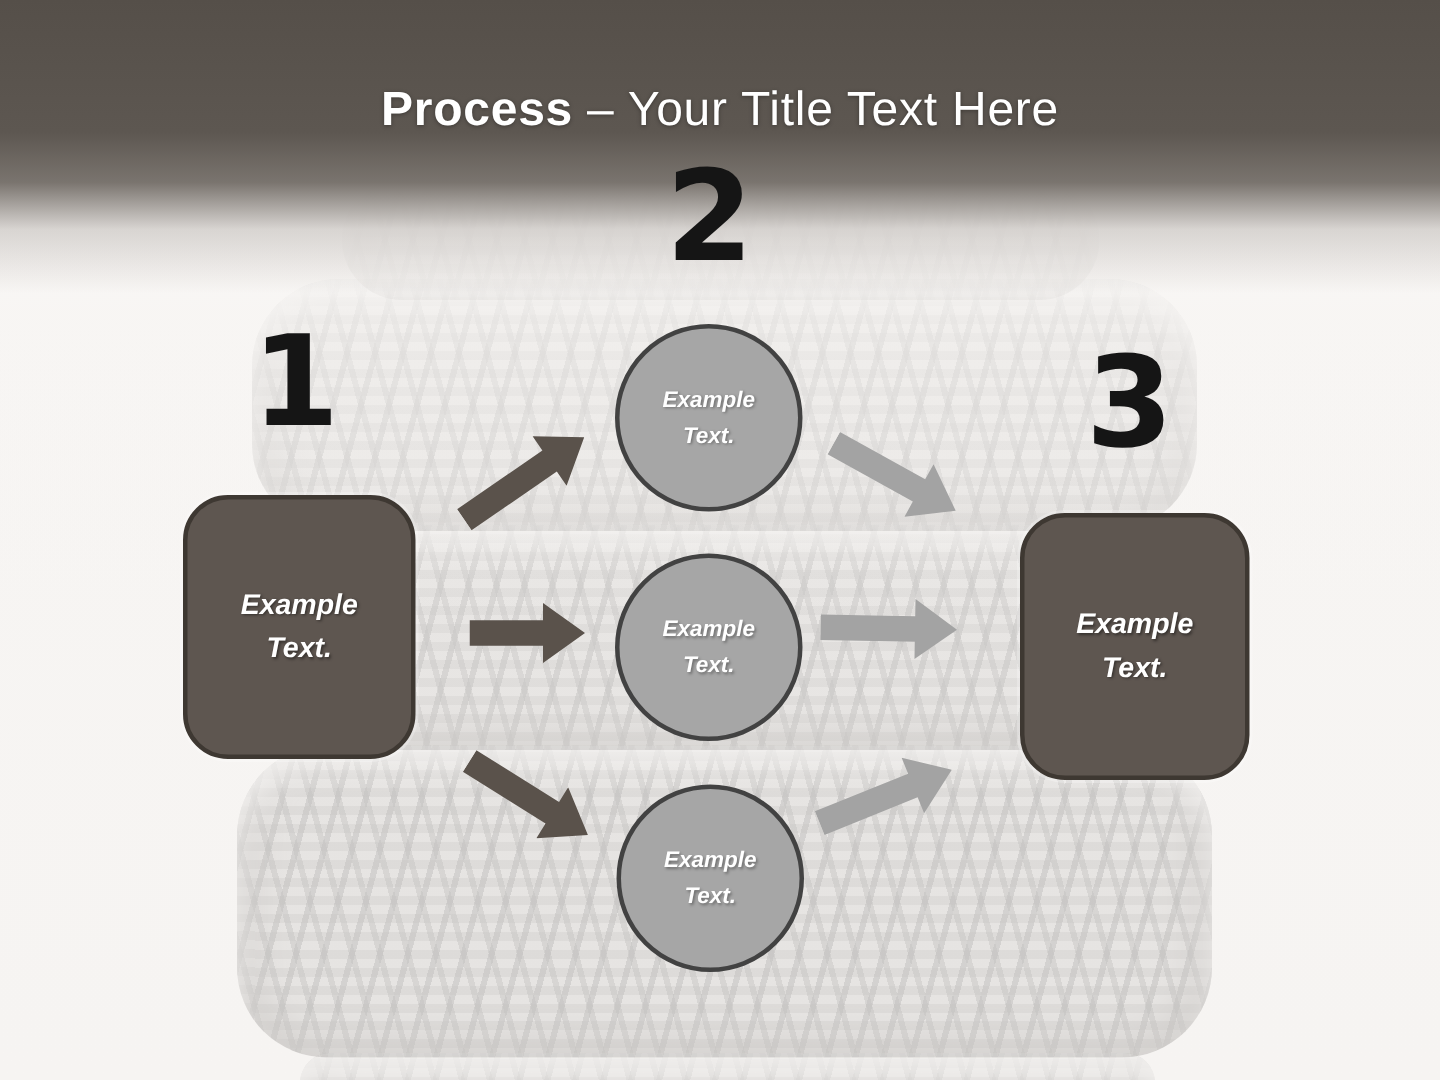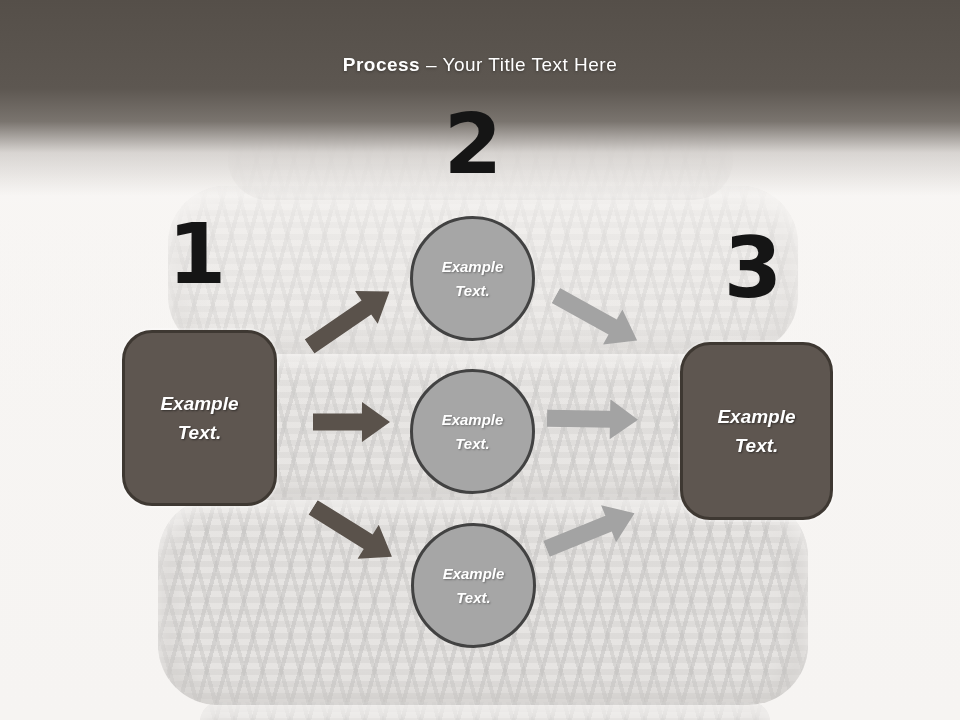--- a/index.html
+++ b/index.html
@@ -39,21 +39,21 @@
       var(--header-dark,#554f49) 0%,
       #5d5751 45%,
       rgba(111,105,99,.92) 62%,
       rgba(190,185,181,.55) 78%,
       rgba(247,245,243,0) 100%);
     pointer-events:none;
   }
   .title{
     position:absolute;left:0;top:54px;width:960px;z-index:6;
     text-align:center;color:var(--title-color,#ffffff);
-    font-size:19px;letter-spacing:.5px;
+    font-size:32px;letter-spacing:.5px;
     text-shadow:0 1px 3px rgba(0,0,0,.35);
   }
   .title .t-bold{font-weight:bold;}
   
   .step-number{
     position:absolute;z-index:6;width:110px;text-align:center;
     font-family:"DejaVu Sans",sans-serif;font-weight:bold;
     font-size:84px;line-height:1;color:var(--number-color,#151515);
   }
   .num-1{left:142px;top:212px;}

